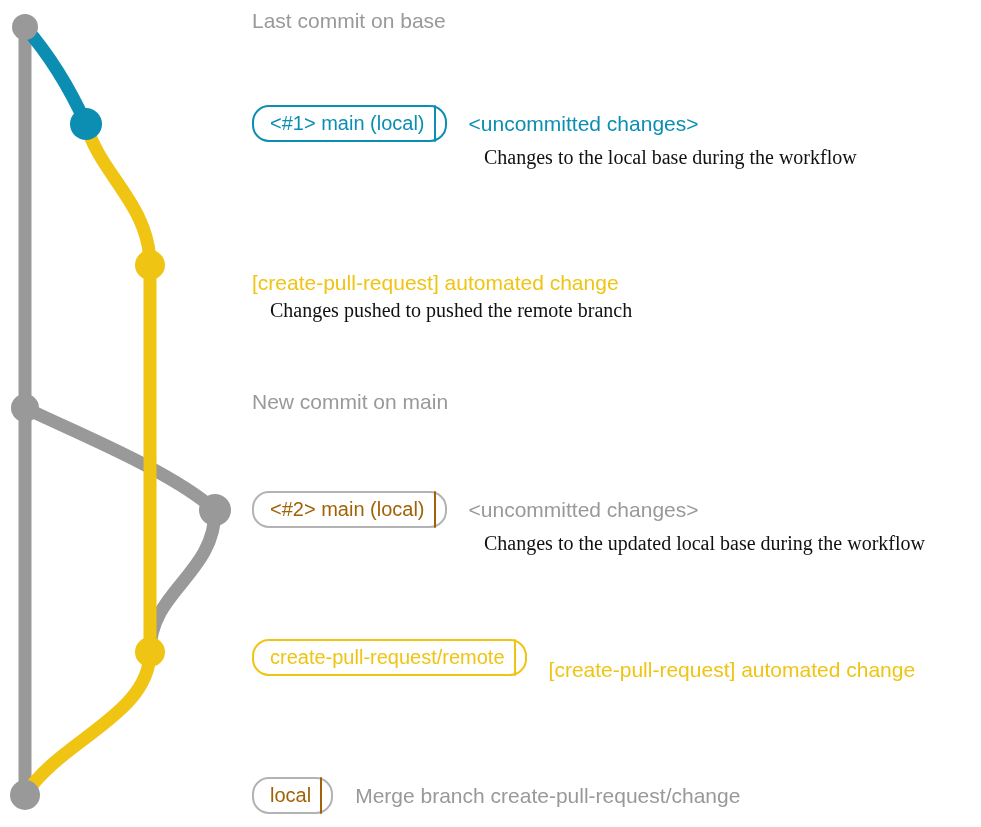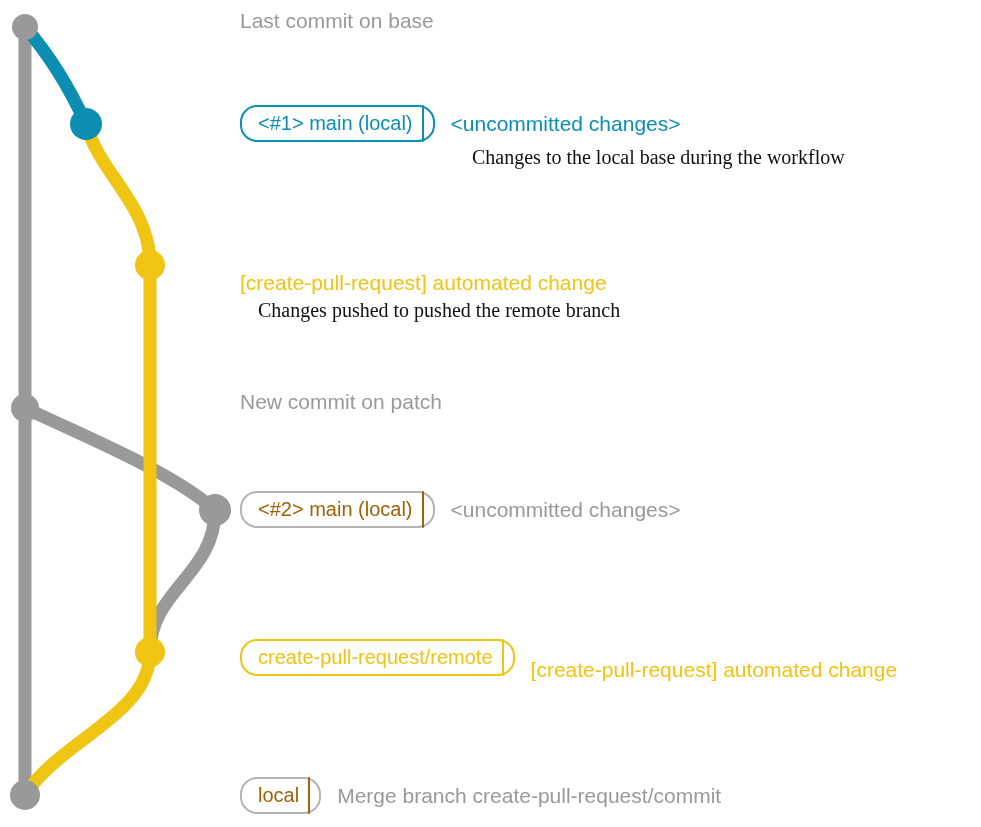--- a/index.html
+++ b/index.html
@@ -28,42 +28,42 @@
   #rows-layer {
     position: absolute;
     left: 0;
     top: 0;
     width: 981px;
     height: 827px;
   }
 
   .row {
     position: absolute;
-    left: 240px;
+    left: 252px;
     text-align: right;
   }
 
   .row-main {
     display: flex;
     align-items: center;
     white-space: nowrap;
   }
 
   
   .badge {
     position: relative;
     display: inline-block;
     border: 2px solid #f97316;
     border-radius: 17px;
     padding: 4px 20px 5px 16px;
     font-size: 20px;
     line-height: 24px;
     color: #999999;
     background: #ffffff;
-    margin-right: 16px;
+    margin-right: 22px;
   }
   .badge::after {
     content: "";
     position: absolute;
     right: 9px;
     top: -2px;
     bottom: -2px;
     width: 2px;
     background: currentColor;
     border-radius: 1px;
@@ -140,38 +140,39 @@
 
   <div class="row" style="top:246px">
     <div class="row-main">
       <span class="subject amber">[create-pull-request] automated change</span>
     </div>
     <div class="note" style="margin-left:18px">Changes pushed to pushed the remote branch</div>
   </div>
 
   <div class="row" style="top:389px">
     <div class="row-main">
-      <span class="subject gray">New commit on patch</span>
+      <span class="subject gray">New commit on main</span>
     </div>
   </div>
 
   <div class="row" style="top:491px">
     <div class="row-main">
       <span class="badge gray">&lt;#2&gt; main (local)</span>
       <span class="subject gray">&lt;uncommitted changes&gt;</span>
     </div>
+    <div class="note" style="margin-left:232px">Changes to the updated local base during the workflow</div>
   </div>
 
   <div class="row" style="top:633px">
     <div class="row-main">
       <span class="badge amber">create-pull-request/remote</span>
       <span class="subject amber">[create-pull-request] automated change</span>
     </div>
   </div>
 
   <div class="row" style="top:777px">
     <div class="row-main">
       <span class="badge gray">local</span>
-      <span class="subject gray">Merge branch create-pull-request/commit</span>
+      <span class="subject gray">Merge branch create-pull-request/change</span>
     </div>
   </div>
 
 </div>
 
 </body></html>

